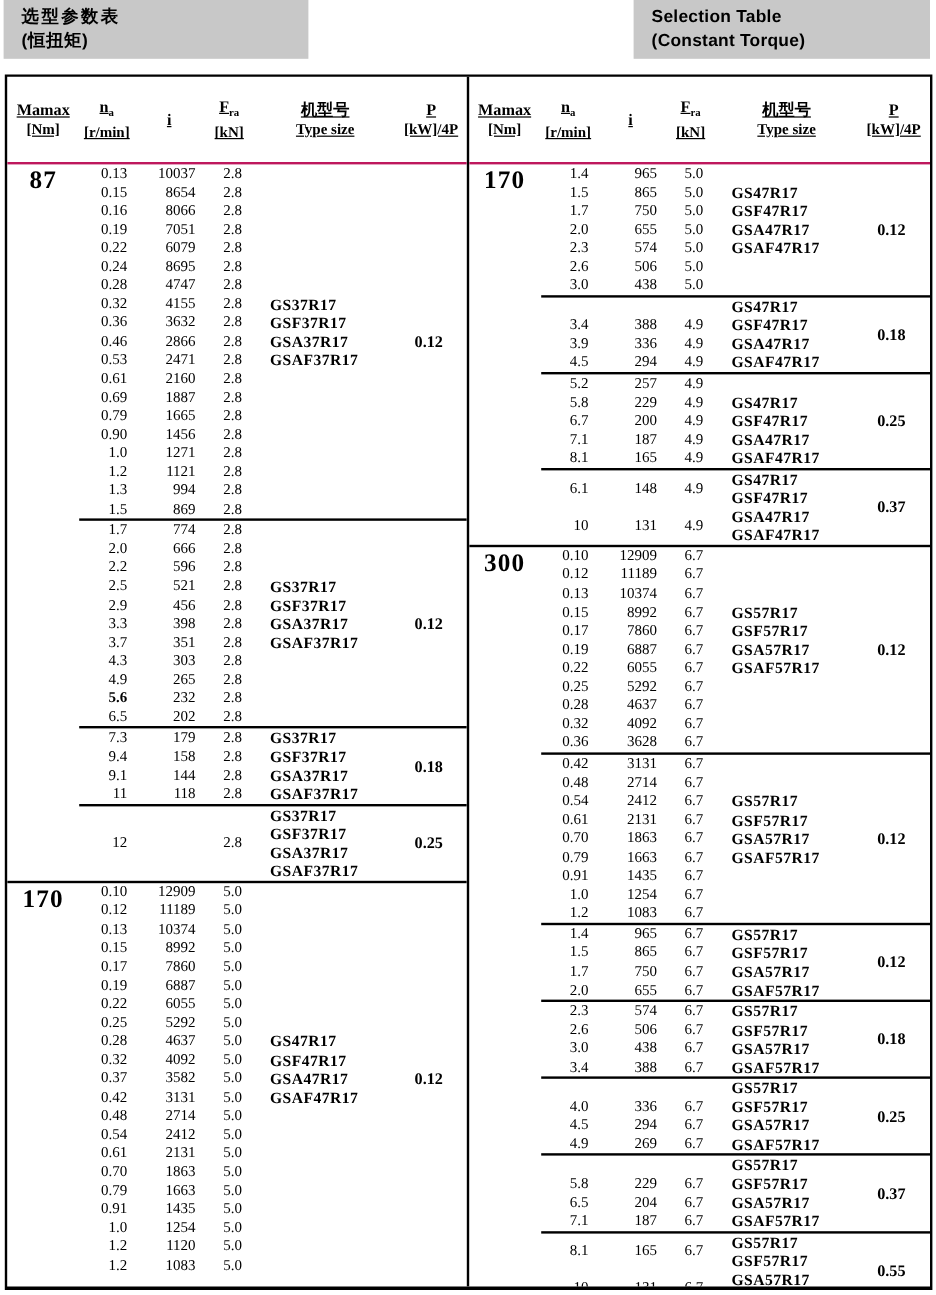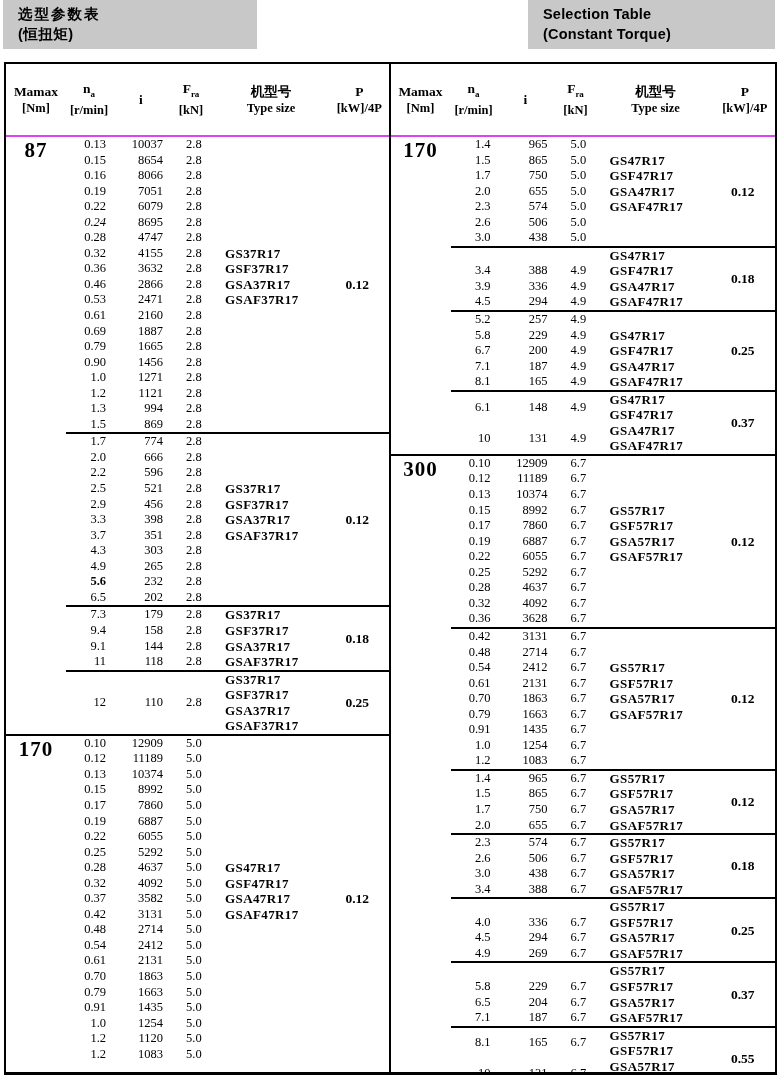--- a/index.html
+++ b/index.html
@@ -15,21 +15,21 @@
   .band-left{left:3px;width:254px;letter-spacing:2px;}
   .band-right{left:528px;width:247px;letter-spacing:0.2px;}
   
   .table-frame{margin:13px 3px 0 4px;width:773px;height:1013px;
                box-sizing:border-box;border:2px solid #000;border-bottom-width:3px;
                display:flex;background:#fff;}
   .half{width:50%;box-sizing:border-box;display:flex;flex-direction:column;overflow:hidden;}
   .half:first-child{border-right:2px solid #000;}
   
   .thead{flex:none;display:grid;grid-template-columns:60px 46px 58px 42px 118px 1fr;
-         height:71px;border-bottom:2px solid #d946ef;align-items:center;}
+         height:71px;border-bottom:2px solid #be185d;align-items:center;text-decoration:underline;}
   .th{text-align:center;font-weight:bold;font-size:13.5px;line-height:17px;}
   .th sub{font-size:9px;}
   .th-unit{font-size:12.5px;font-weight:bold;}
   
   .tbody{flex:1;display:flex;flex-direction:column;}
   .section{display:flex;}
   .section + .section{border-top:2px solid #000;}
   .mamax-col{width:60px;flex:none;}
   .mamax-label{font-size:21px;font-weight:bold;text-align:center;padding-top:1px;
                letter-spacing:1px;}
@@ -100,21 +100,21 @@
               <div class="cell c2" style="grid-area: 2 / 3 / span 1;">2.8</div>
               <div class="cell c0" style="grid-area: 3 / 1 / span 1;">0.16</div>
               <div class="cell c1" style="grid-area: 3 / 2 / span 1;">8066</div>
               <div class="cell c2" style="grid-area: 3 / 3 / span 1;">2.8</div>
               <div class="cell c0" style="grid-area: 4 / 1 / span 1;">0.19</div>
               <div class="cell c1" style="grid-area: 4 / 2 / span 1;">7051</div>
               <div class="cell c2" style="grid-area: 4 / 3 / span 1;">2.8</div>
               <div class="cell c0" style="grid-area: 5 / 1 / span 1;">0.22</div>
               <div class="cell c1" style="grid-area: 5 / 2 / span 1;">6079</div>
               <div class="cell c2" style="grid-area: 5 / 3 / span 1;">2.8</div>
-              <div class="cell c0" style="grid-area: 6 / 1 / span 1; font-style: italic;">0.24</div>
+              <div class="cell c0" style="grid-area: 6 / 1 / span 1;">0.24</div>
               <div class="cell c1" style="grid-area: 6 / 2 / span 1;">8695</div>
               <div class="cell c2" style="grid-area: 6 / 3 / span 1;">2.8</div>
               <div class="cell c0" style="grid-area: 7 / 1 / span 1;">0.28</div>
               <div class="cell c1" style="grid-area: 7 / 2 / span 1;">4747</div>
               <div class="cell c2" style="grid-area: 7 / 3 / span 1;">2.8</div>
               <div class="cell c0" style="grid-area: 8 / 1 / span 1;">0.32</div>
               <div class="cell c1" style="grid-area: 8 / 2 / span 1;">4155</div>
               <div class="cell c2" style="grid-area: 8 / 3 / span 1;">2.8</div>
               <div class="cell c0" style="grid-area: 9 / 1 / span 1;">0.36</div>
               <div class="cell c1" style="grid-area: 9 / 2 / span 1;">3632</div>
@@ -209,21 +209,20 @@
               <div class="cell c1" style="grid-area: 4 / 2 / span 1;">118</div>
               <div class="cell c2" style="grid-area: 4 / 3 / span 1;">2.8</div>
               <div class="cell ctype" style="grid-area: 1 / 4;">GS37R17</div>
               <div class="cell ctype" style="grid-area: 2 / 4;">GSF37R17</div>
               <div class="cell ctype" style="grid-area: 3 / 4;">GSA37R17</div>
               <div class="cell ctype" style="grid-area: 4 / 4;">GSAF37R17</div>
               <div class="cell cp" style="grid-area: 1 / 5 / span 4;">0.18</div>
             </div>
             <div class="block" style="grid-template-rows: repeat(4, var(--lh));">
               <div class="cell c0" style="grid-area: 1 / 1 / span 4;">12</div>
-              <div class="cell c1" style="grid-area: 1 / 2 / span 4;">110</div>
               <div class="cell c2" style="grid-area: 1 / 3 / span 4;">2.8</div>
               <div class="cell ctype" style="grid-area: 1 / 4;">GS37R17</div>
               <div class="cell ctype" style="grid-area: 2 / 4;">GSF37R17</div>
               <div class="cell ctype" style="grid-area: 3 / 4;">GSA37R17</div>
               <div class="cell ctype" style="grid-area: 4 / 4;">GSAF37R17</div>
               <div class="cell cp" style="grid-area: 1 / 5 / span 4;">0.25</div>
             </div>
           </div>
         </div>
         <div class="section">

